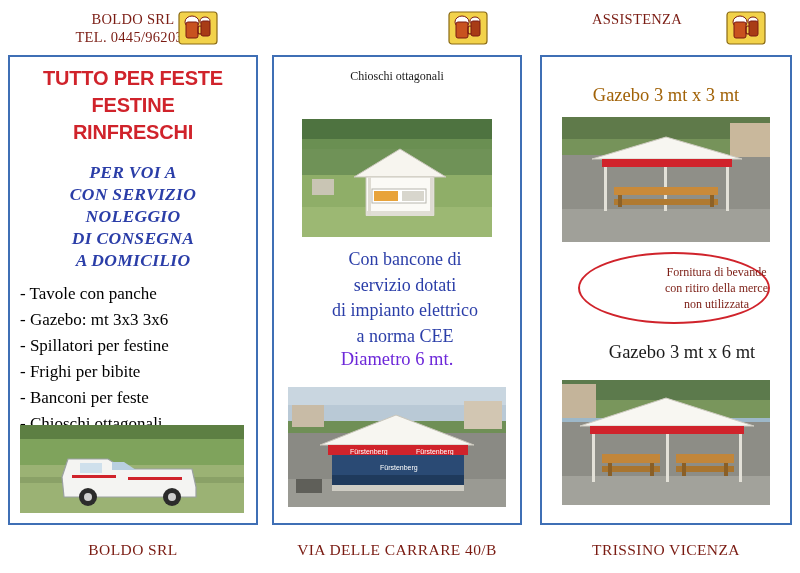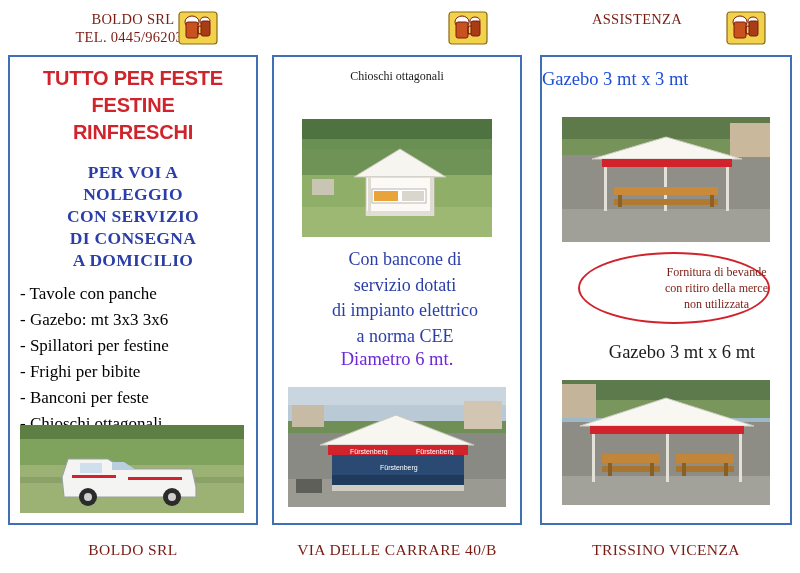--- a/index.html
+++ b/index.html
@@ -92,21 +92,21 @@
   .c1-title .ln { display: block; white-space: nowrap; }
   .c1-sub {
     margin: 6px 0 0 0;
     text-align: center;
     color: #2b3ea8;
     font-weight: bold;
     font-size: 17.5px;
     line-height: 1.25;
     letter-spacing: .3px;
   }
-  .c1-sub .ln { display: block; }
+  .c1-sub .ln { display: block; font-style: italic; }
   .c1-list {
     margin: 10px 0 8px 0;
     padding: 0 0 0 10px;
     list-style: none;
     color: #000000;
     font-size: 17px;
     line-height: 1.52;
   }
   .c1-script {
     margin: 6px 0 0 0;
@@ -164,23 +164,23 @@
     position: absolute;
     left: 14px;
     bottom: 16px;
     width: 218px;
     height: 120px;
     overflow: hidden;
   }
 
   
   .c3-title-1 {
-    margin: 12px 0 0 0;
-    text-align: left;
-    color: #1d4ed8;
+    margin: 28px 0 0 0;
+    text-align: center;
+    color: #a16207;
     font-size: 18.5px;
   }
   .c3-photo-1 {
     position: absolute;
     left: 20px;
     top: 60px;
     width: 208px;
     height: 125px;
     overflow: hidden;
   }
@@ -249,22 +249,22 @@
 
     <div class="panel">
       <div class="c1-title">
         <span class="ln">TUTTO PER FESTE</span>
         <span class="ln">FESTINE</span>
         <span class="ln">RINFRESCHI</span>
       </div>
 
       <div class="c1-sub">
         <span class="ln">PER VOI A</span>
+        <span class="ln">CON SERVIZIO</span>
         <span class="ln">NOLEGGIO</span>
-        <span class="ln">CON SERVIZIO</span>
         <span class="ln">DI CONSEGNA</span>
         <span class="ln">A DOMICILIO</span>
       </div>
 
       <ul class="c1-list">
         <li>- Tavole con panche</li>
         <li>- Gazebo: mt 3x3  3x6</li>
         <li>- Spillatori per festine</li>
         <li>- Frighi per bibite</li>
         <li>- Banconi per feste</li>

